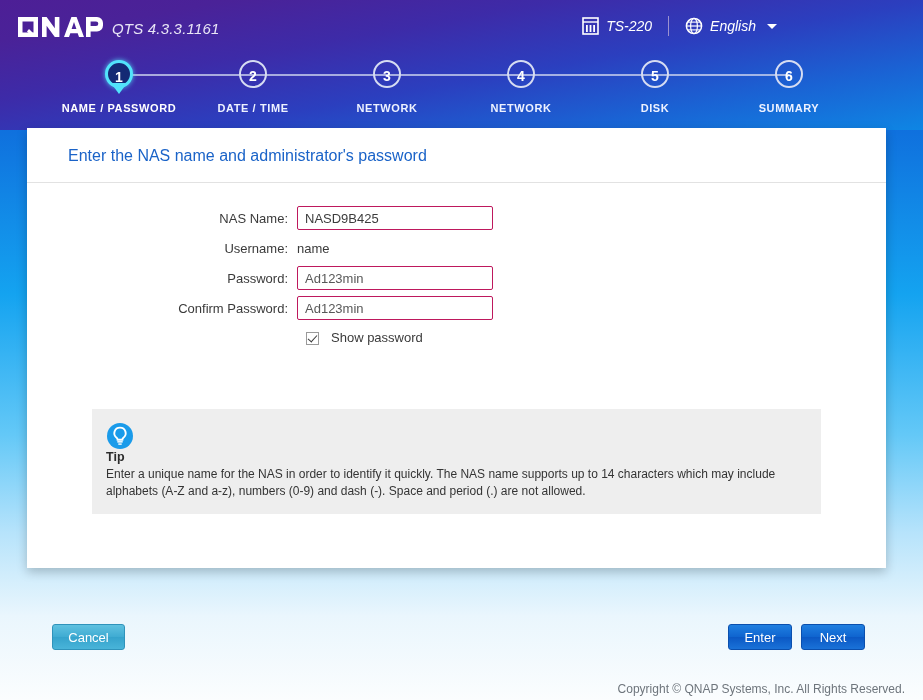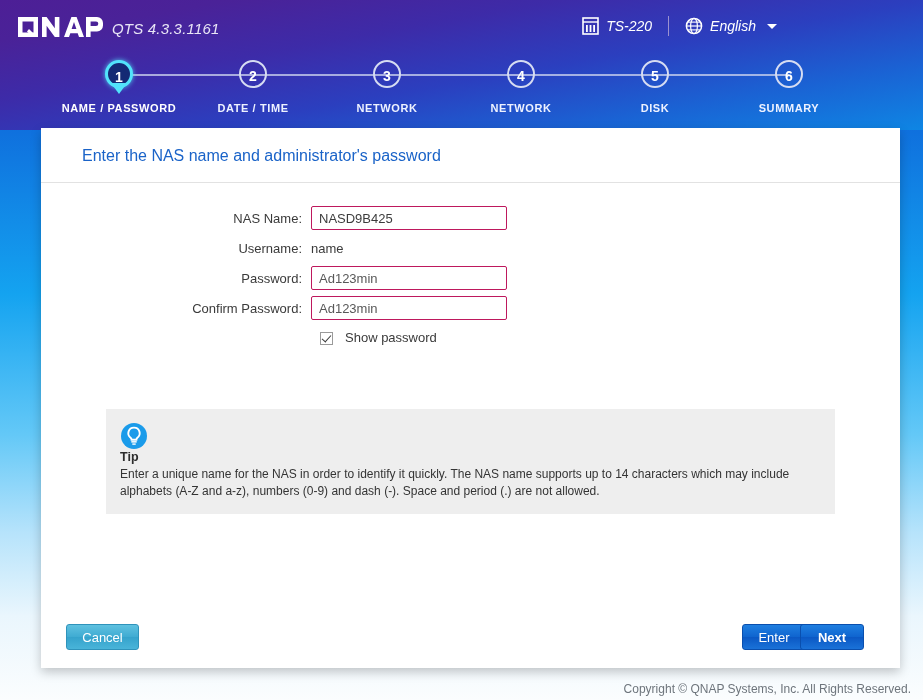--- a/index.html
+++ b/index.html
@@ -161,24 +161,23 @@
     white-space: nowrap;
   }
   .step.active .step-label { color: #ffffff; }
 
   
   .panel {
     position: absolute;
     left: 27px;
     top: 128px;
     width: 859px;
-    height: 540px;
+    height: 440px;
     background: #ffffff;
     box-shadow: 0 4px 10px rgba(0,0,0,0.22);
-    margin-left: 14px;
   }
   .panel-title {
     height: 55px;
     line-height: 55px;
     padding-left: 41px;
     font-size: 16px;
     color: #1a63c8;
     border-bottom: 1px solid #e2e2e2;
     box-sizing: border-box;
     white-space: nowrap;
@@ -312,32 +311,31 @@
   .btn-back {
     position: absolute;
     right: 94px;
     bottom: 18px;
     width: 60px;
     background: linear-gradient(to bottom, #1f7fe0 0%, #0f64cf 50%, #0b58c4 51%, #1a72d8 100%);
     border: 1px solid #0a4fae;
   }
   .btn-next {
     position: absolute;
-    right: 36px;
+    right: 21px;
     bottom: 18px;
     width: 60px;
     background: linear-gradient(to bottom, #1f7fe0 0%, #0f64cf 50%, #0b58c4 51%, #1a72d8 100%);
     border: 1px solid #0a4fae;
-    font-weight: bold;
   }
 
   
   .copyright {
     position: absolute;
-    right: 12px;
+    right: 18px;
     bottom: 4px;
     font-size: 12px;
     color: #6e757c;
     white-space: nowrap;
   }
 </style>
 </head>
 <body>
 
 <div id="app">

